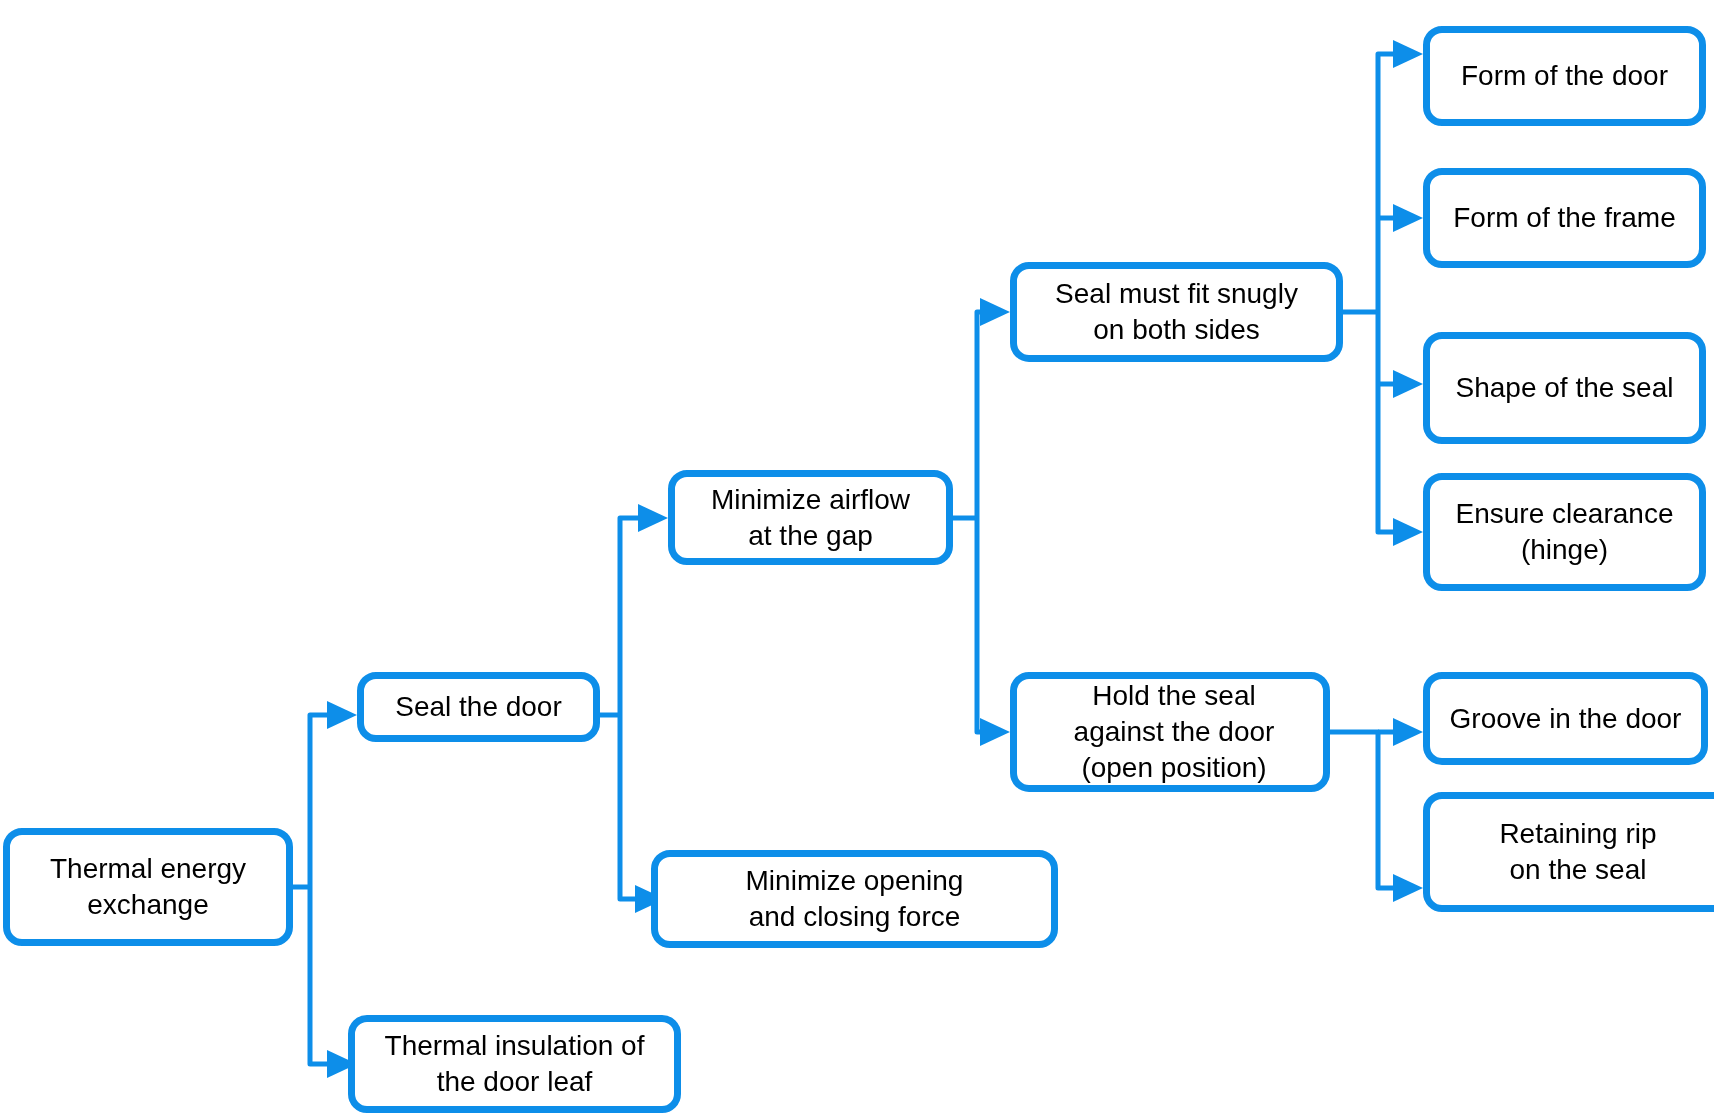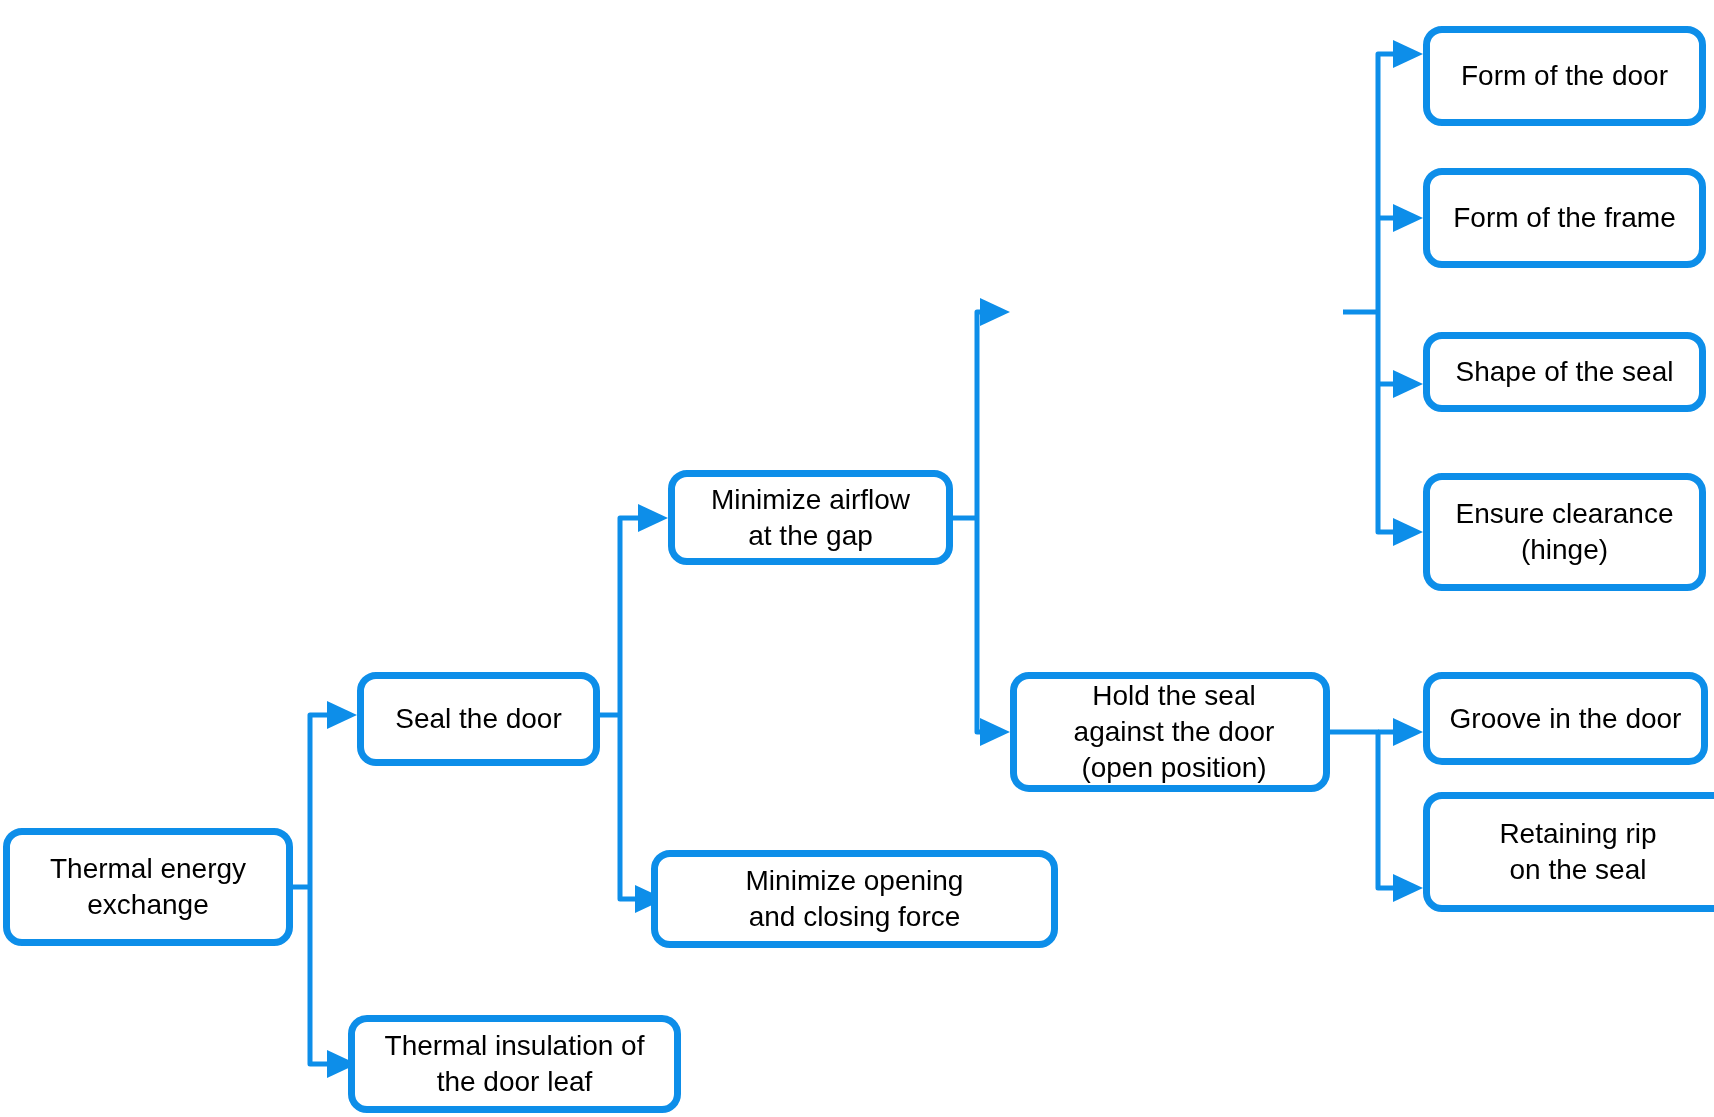--- a/index.html
+++ b/index.html
@@ -25,29 +25,29 @@
     border-radius:19px;
     display:flex;align-items:center;justify-content:center;
     z-index:2;
   }
   .node-label{
     font-size:28px;line-height:36px;color:var(--text);
     text-align:center;white-space:pre;display:block;
   }
   
   #n-root          {left:3px;    top:828px;  width:290px; height:118px;}
-  #n-seal-door     {left:357px;  top:672px;  width:243px; height:94px;}
+  #n-seal-door     {left:357px;  top:672px;  width:243px; height:70px;}
   #n-thermal       {left:348px;  top:1015px; width:333px; height:98px;}
   #n-airflow       {left:668px;  top:470px;  width:285px; height:95px;}
   #n-opening       {left:651px;  top:850px;  width:407px; height:98px;}
   #n-snugly        {left:1010px; top:262px;  width:333px; height:100px;}
   #n-hold          {left:1010px; top:672px;  width:320px; height:120px;padding-left:8px;}
   #n-form-door     {left:1423px; top:4px;    width:283px; height:100px;margin-top:22px;}
   #n-form-frame    {left:1423px; top:168px;  width:283px; height:100px;}
-  #n-shape-seal    {left:1423px; top:332px;  width:283px; height:80px;}
+  #n-shape-seal    {left:1423px; top:332px;  width:283px; height:112px;}
   #n-ensure        {left:1423px; top:473px;  width:283px; height:118px;}
   #n-groove        {left:1423px; top:672px;  width:285px; height:93px;}
   #n-retaining     {left:1423px; top:792px;  width:310px; height:120px;}
 </style>
 </head>
 <body>
 
 <div class="stage">
 
   <svg class="connector-layer" viewBox="0 0 1714 1117" xmlns="http://www.w3.org/2000/svg" aria-hidden="true">
@@ -99,20 +99,24 @@
   <div class="node" id="n-airflow">
     <span class="node-label">Minimize airflow
 at the gap</span>
   </div>
 
   <div class="node" id="n-opening">
     <span class="node-label">Minimize opening
 and closing force</span>
   </div>
 
+  <div class="node" id="n-snugly">
+    <span class="node-label">Seal must fit snugly
+on both sides</span>
+  </div>
 
   <div class="node" id="n-hold">
     <span class="node-label">Hold the seal
 against the door
 (open position)</span>
   </div>
 
   <div class="node" id="n-form-door">
     <span class="node-label">Form of the door</span>
   </div>

